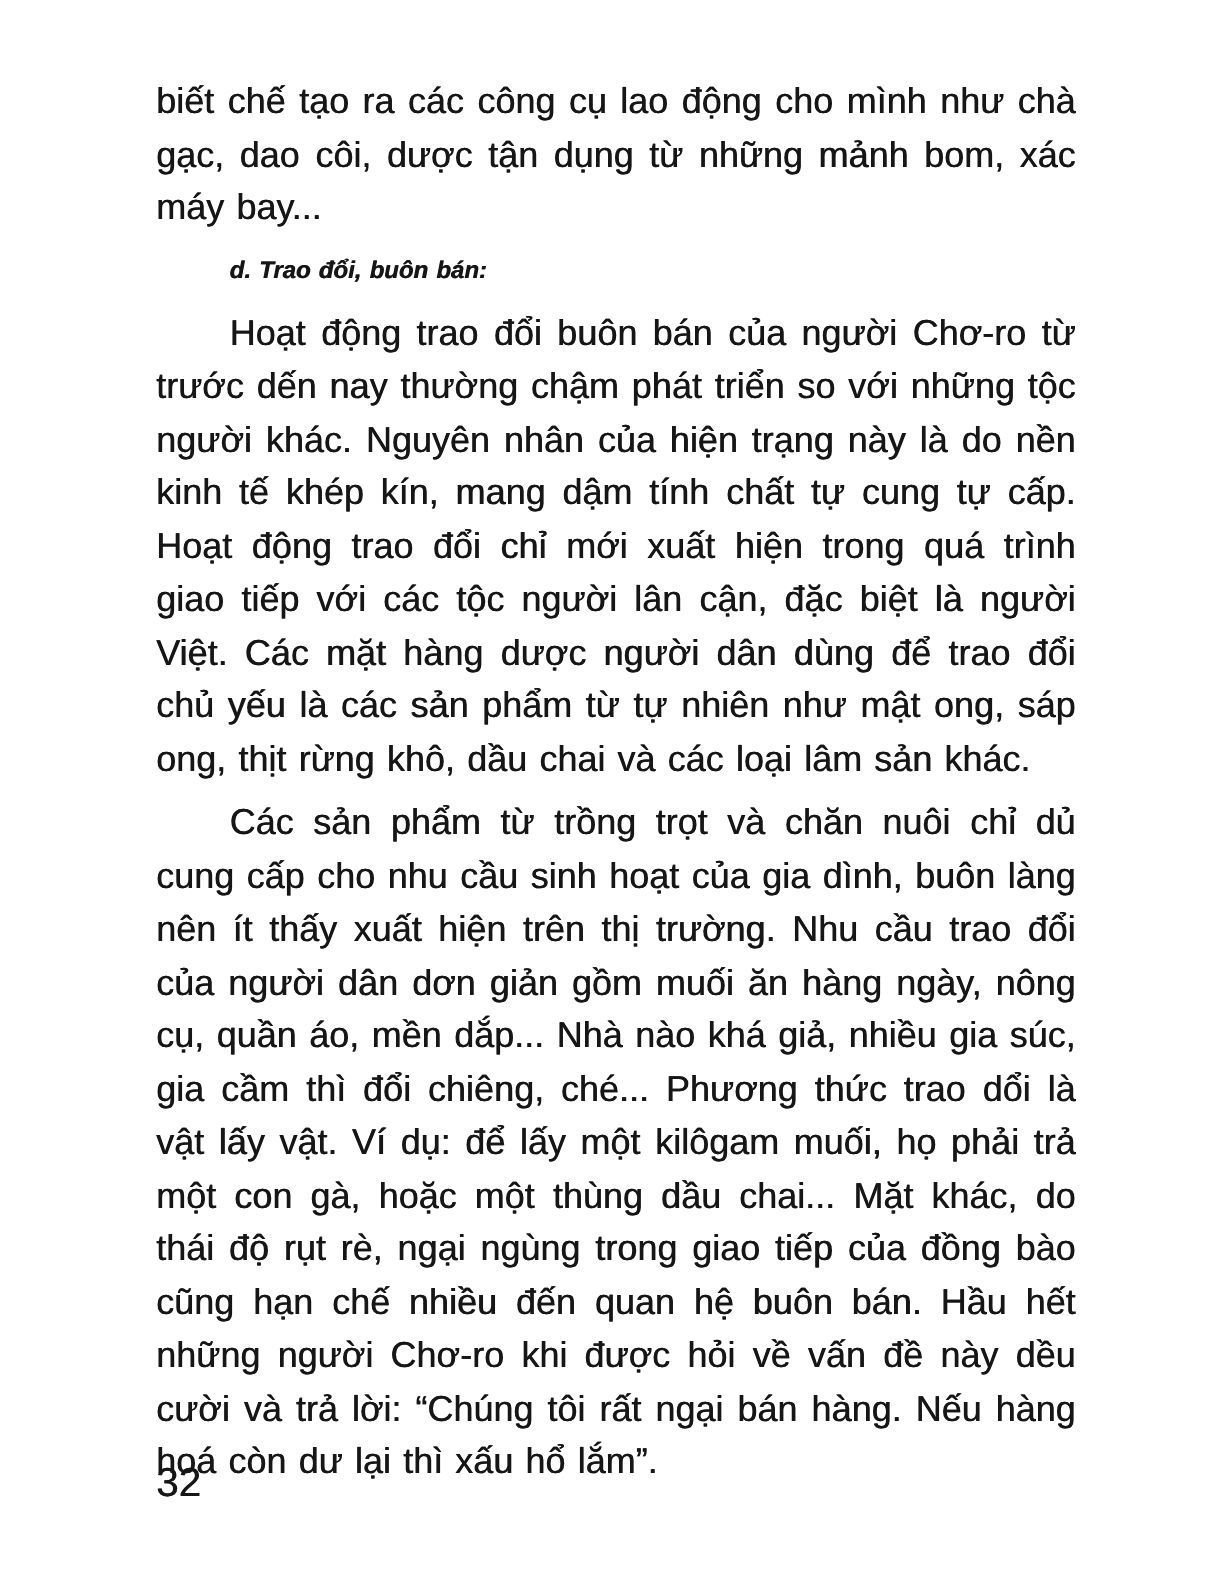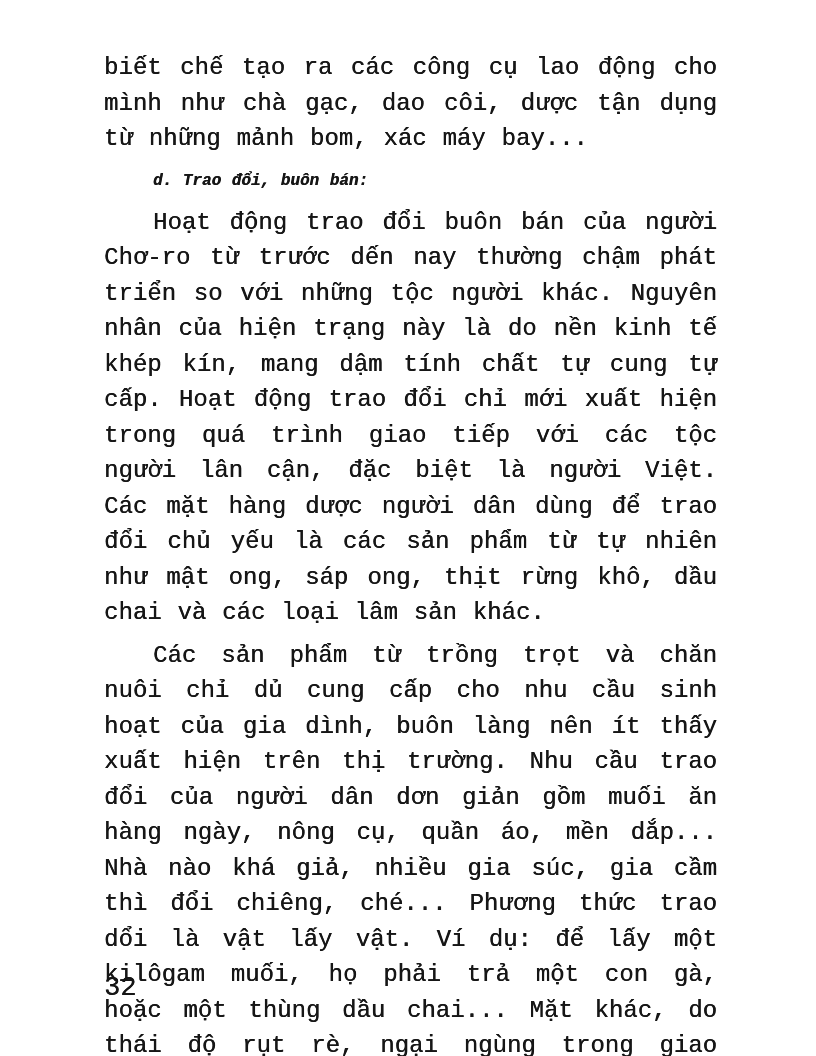--- a/index.html
+++ b/index.html
@@ -6,21 +6,21 @@
     margin: 0;
     padding: 0;
     background: #ffffff;
   }
   .page {
     position: relative;
     width: 816px;
     height: 1056px;
     background: #ffffff;
     overflow: hidden;
-    font-family: Liberation Mono, monospace;
+    font-family: Liberation Sans, sans-serif;
     color: #161616;
   }
   .content {
     position: absolute;
     left: 104px;
     top: 50px;
     width: 613px;
   }
   .content p {
     margin: 0;

